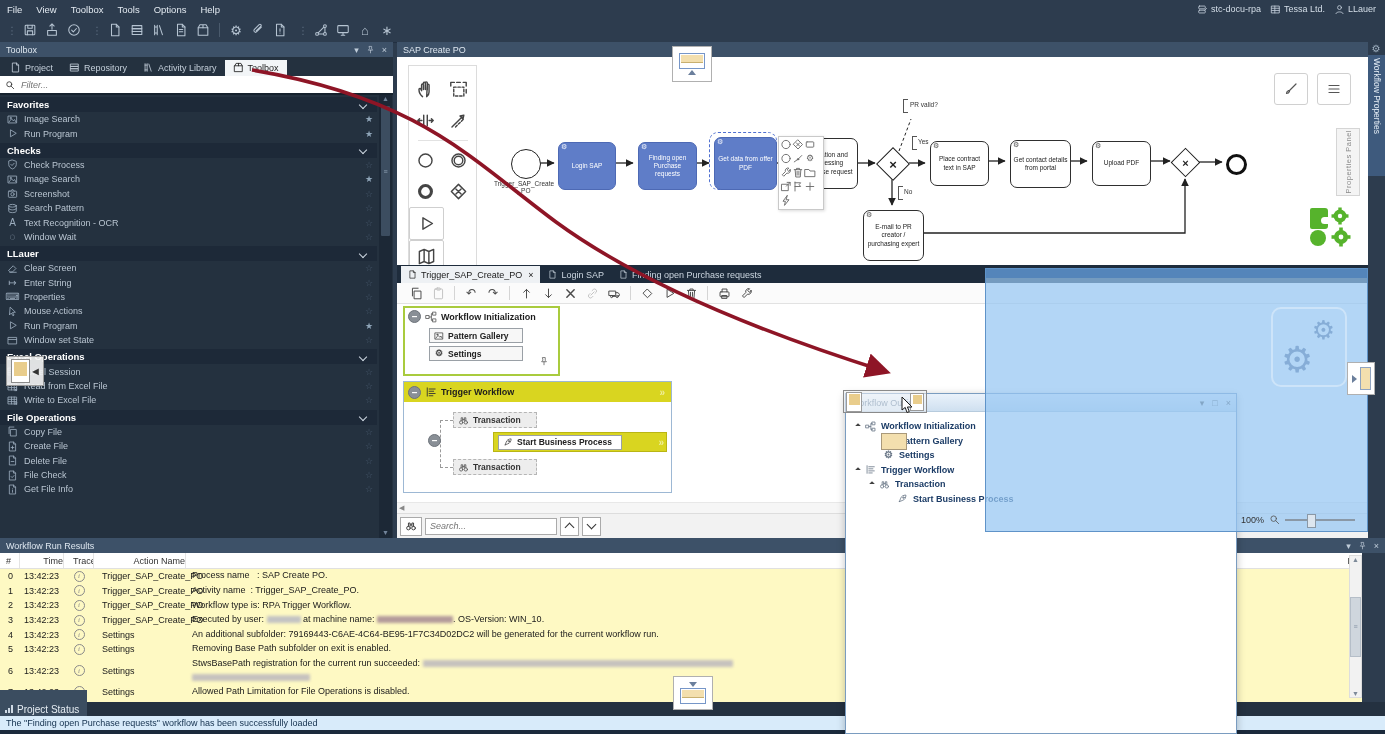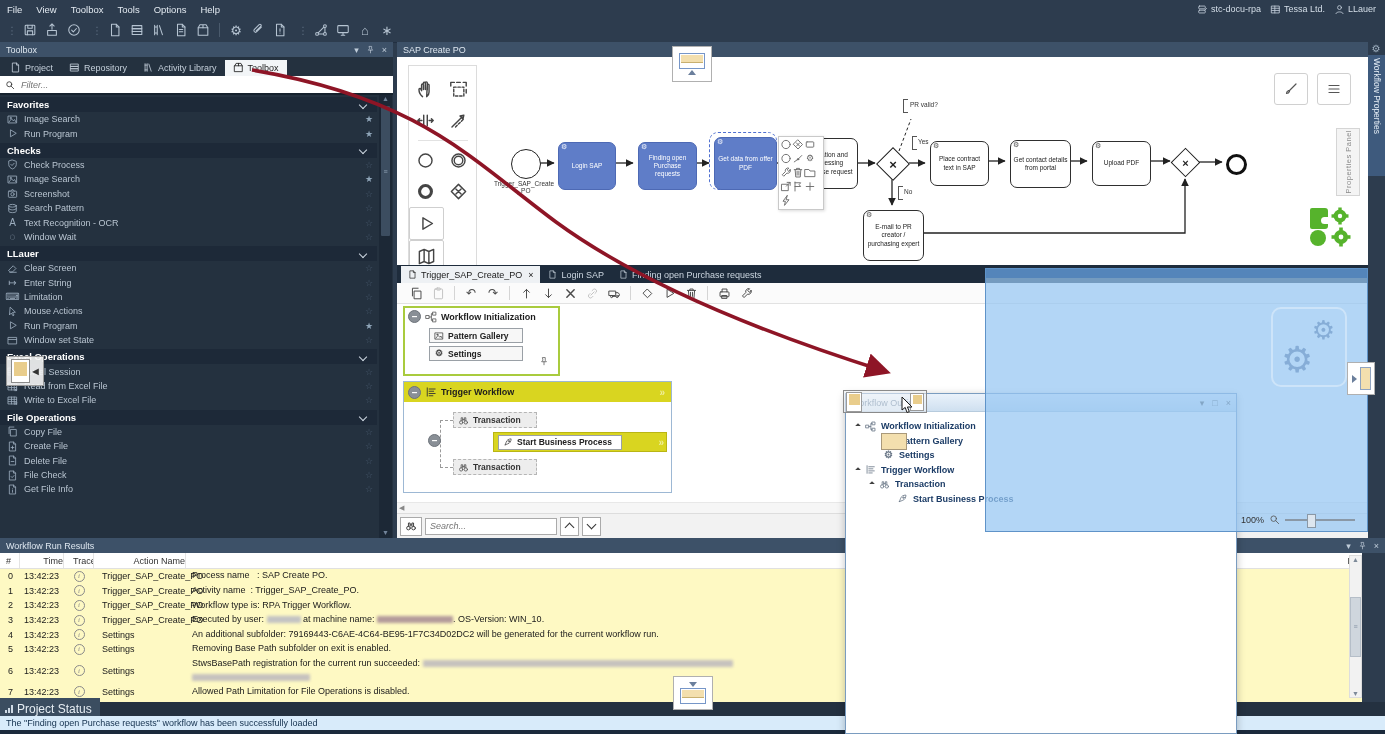--- a/index.html
+++ b/index.html
@@ -119,21 +119,21 @@
   .res-row .c-trace{display:flex;justify-content:center;}
   .res-row .c-action{padding-left:8px;}
   .res-row .c-msg{padding-left:6px;white-space:pre-wrap;line-height:1.55;}
   .ibadge{width:9px;height:9px;border:1px solid #8a8a8a;border-radius:50%;color:#8a8a8a;font-size:7px;display:flex;align-items:center;justify-content:center;font-style:italic;font-family:"Liberation Serif",serif;}
   .redact{display:inline-block;height:7px;border-radius:1px;filter:blur(1.5px);vertical-align:middle;background:#c3c3c3;}
   #res-dark{position:absolute;right:0;top:15px;width:23px;bottom:0;background:#2d3c4e;}
   #res-scroll{position:absolute;right:23px;top:17px;width:13px;height:143px;background:#f2f2f2;border:1px solid #ddd;display:flex;flex-direction:column;align-items:center;justify-content:space-between;font-size:7px;color:#7d8a99;box-sizing:border-box;}
   #res-thumb{width:9px;height:58px;background:#cfd6dd;border:1px solid #b5bec8;display:flex;align-items:center;justify-content:center;color:#8795a5;}
   
   #projstrip{position:absolute;left:0;top:702px;width:1385px;height:14px;background:#243140;display:flex;align-items:flex-end;}
-  #proj-tab{height:14px;background:#3b4d60;display:flex;align-items:center;gap:4px;padding:4px 8px 0 5px;font-size:12px;color:#e6edf3;}
+  #proj-tab{height:14px;background:#3b4d60;display:flex;align-items:center;gap:4px;padding:12px 8px 0 5px;font-size:10px;color:#e6edf3;}
   .bars{display:inline-flex;align-items:flex-end;gap:1px;height:8px;}
   .bars i{width:2px;background:#cfdae5;display:block;}
   #statusbar{position:absolute;left:0;top:716px;width:1385px;height:14px;background:#d8ebfa;color:#13304d;font-size:9px;display:flex;align-items:center;padding-left:6px;box-sizing:border-box;}
   #bottomdark{position:absolute;left:0;top:730px;width:1385px;height:4px;background:#1b2a3c;}
   
   #overlay{position:absolute;left:985px;top:268px;width:383px;height:264px;background:rgba(150,198,243,.72);border:1px solid #5f93c8;z-index:50;box-sizing:border-box;}
   #ov-hd{height:9px;background:rgba(74,125,184,.75);}
   #ov-gears{position:absolute;right:20px;top:38px;width:72px;height:76px;border:2px solid rgba(255,255,255,.35);border-radius:10px;color:rgba(96,140,190,.55);}
   #ov-gears .g1{position:absolute;right:10px;top:6px;font-size:26px;}
   #ov-gears .g2{position:absolute;left:8px;bottom:4px;font-size:36px;}
@@ -510,21 +510,21 @@
         <span>Clear Screen</span>
         <span class="star off">☆</span>
       </div>
       <div class="tbx-item">
         <span class="icon">↦</span>
         <span>Enter String</span>
         <span class="star off">☆</span>
       </div>
       <div class="tbx-item">
         <span class="icon">⌨</span>
-        <span>Limitation</span>
+        <span>Properties</span>
         <span class="star off">☆</span>
       </div>
       <div class="tbx-item">
         <span class="icon">
           <svg viewBox="0 0 16 16">
             <g fill="none" stroke="currentColor" stroke-width="1.2" stroke-linecap="round" stroke-linejoin="round">
               <path d="M5 2l7.2 7-4.2.4 2.3 3.8-1.7 1-2.2-4L4 12.6z"></path>
             </g>
           </svg>
         </span>

